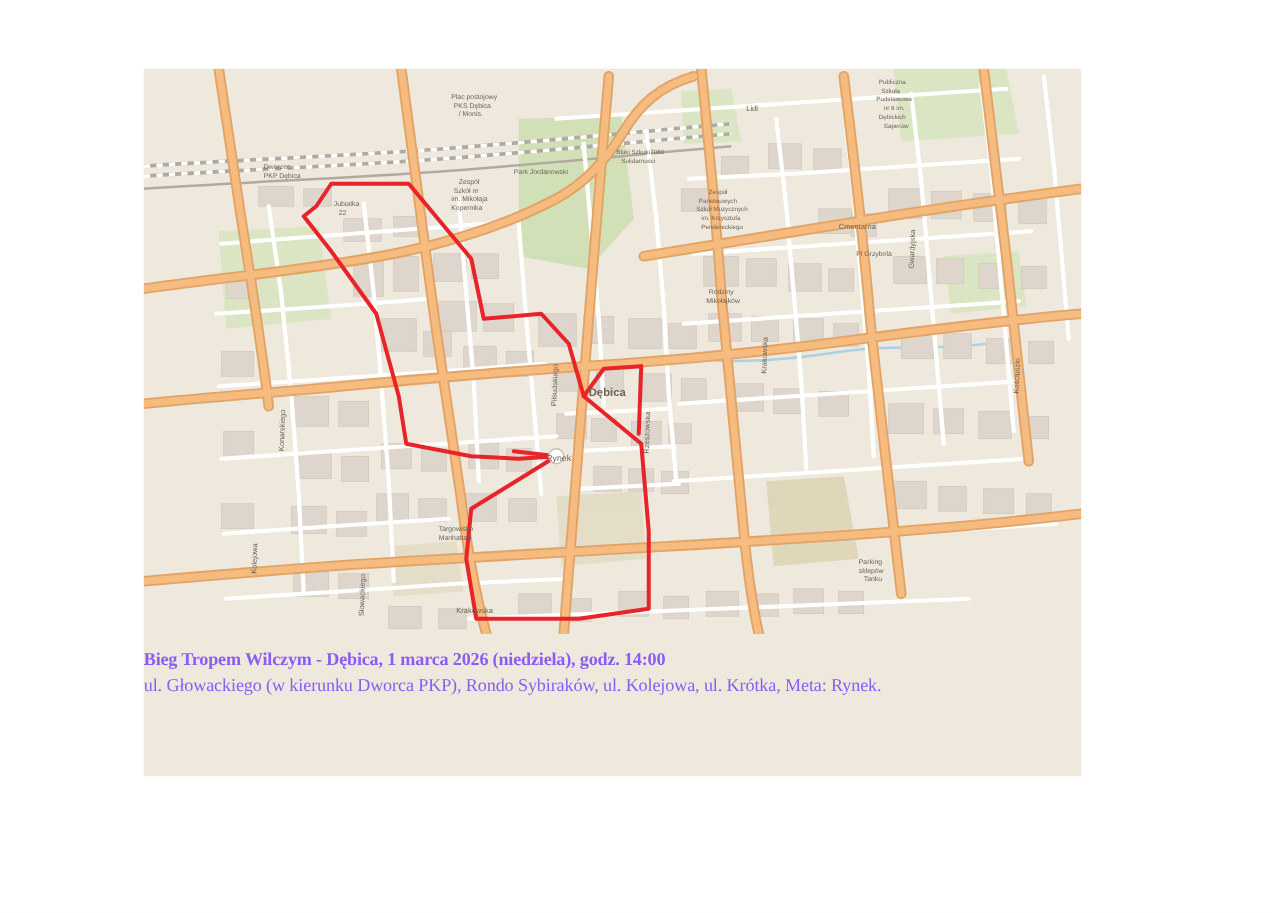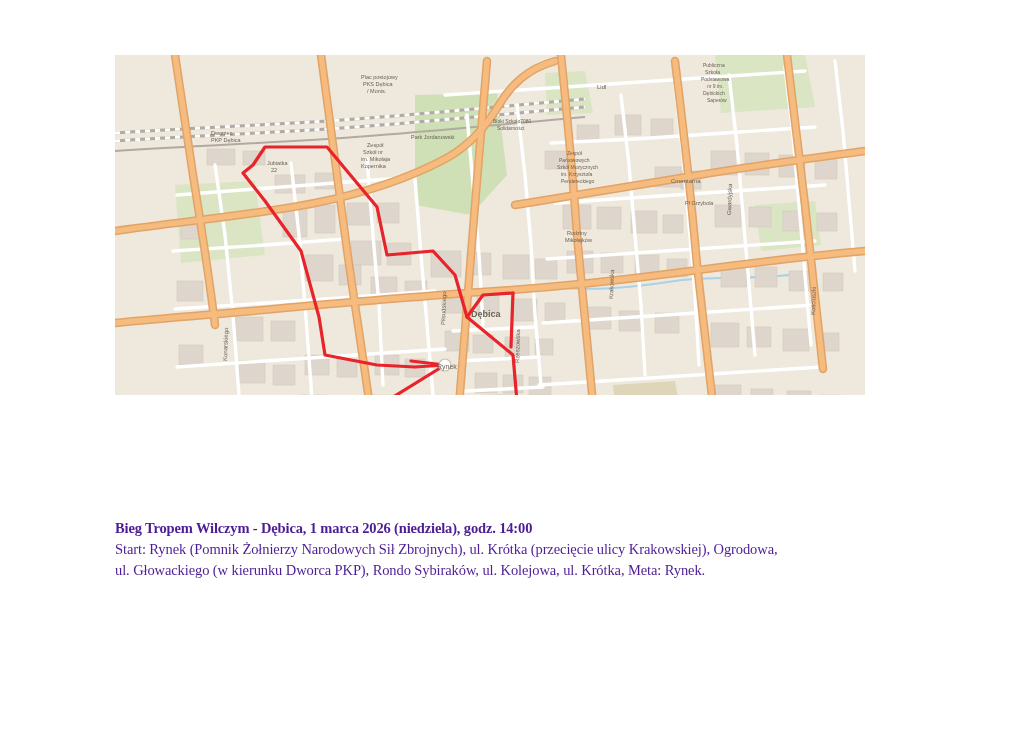--- a/index.html
+++ b/index.html
@@ -21,39 +21,39 @@
     height: 730px;
     background: #ffffff;
   }
 
   
   .map-wrap {
     position: absolute;
     left: 115px;
     top: 55px;
     width: 750px;
-    height: 340px;
+    height: 566px;
     overflow: hidden;
     background: #eee8dd;
   }
   .map-canvas {
     position: absolute;
     left: 0; top: 0;
     width: 750px;
     height: 452px;
   }
   .map-svg { display: block; }
 
   
   .caption {
     position: absolute;
     left: 115px;
     top: 518px;
     width: 760px;
-    color: #4c1d95;
+    color: #8b5cf6;
   }
   .caption-title {
     font-weight: bold;
     font-size: 14.5px;
     line-height: 20px;
     letter-spacing: -0.15px;
     margin-bottom: 1px;
   }
   .caption-body {
     font-size: 14.5px;
@@ -345,18 +345,17 @@
           <text class="maplabel" x="250" y="435" font-size="6">Krakowska</text>
           <text class="maplabel" x="176" y="438" font-size="6" transform="rotate(-88 176 438)">Słowackiego</text>
         </g>
       </svg>
     </div>
   </div>
 
   <div class="caption">
     <div class="caption-title">Bieg Tropem Wilczym - Dębica, 1 marca 2026 (niedziela), godz. 14:00</div>
     <div class="caption-body">
-      <span class="line">Start: Rynek (Pomnik Żołnierzy Narodowych Sił Zbrojnych),  ul. Krótka (przecięcie ulicy Krakowskiej), Ogrodowa,</span>
       <span class="line">ul. Głowackiego (w kierunku Dworca PKP), Rondo Sybiraków,  ul. Kolejowa, ul. Krótka, Meta: Rynek.</span>
     </div>
   </div>
 
 </div>
 
 </body></html>

